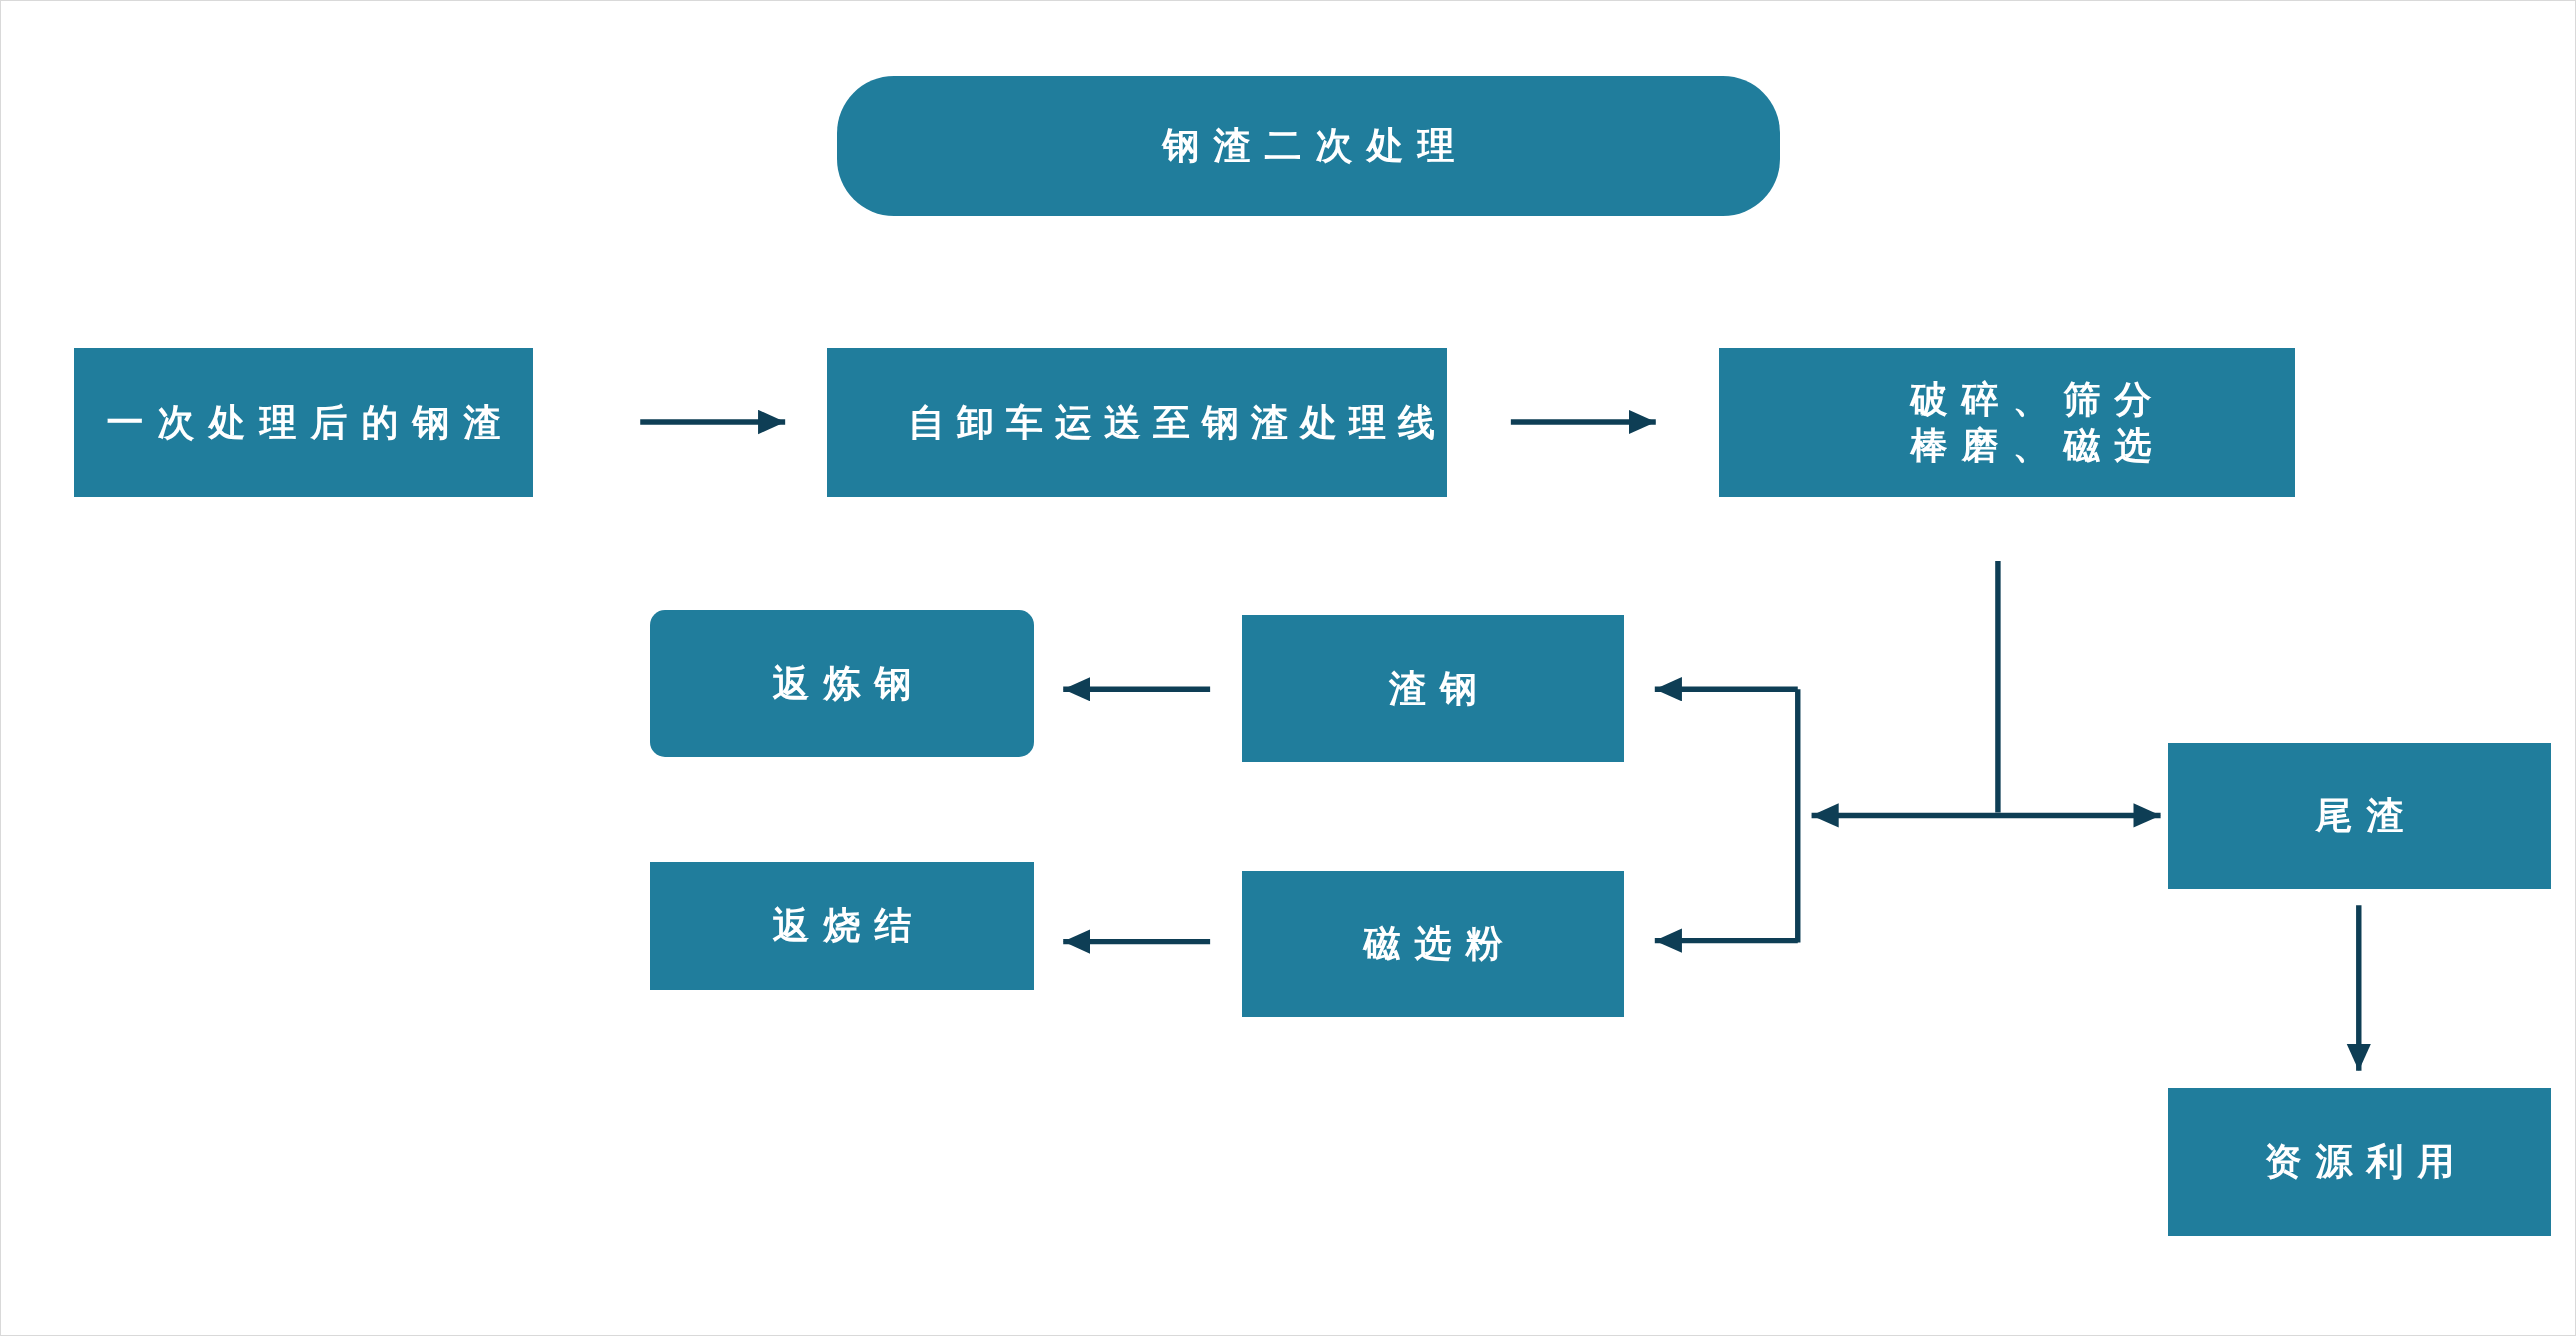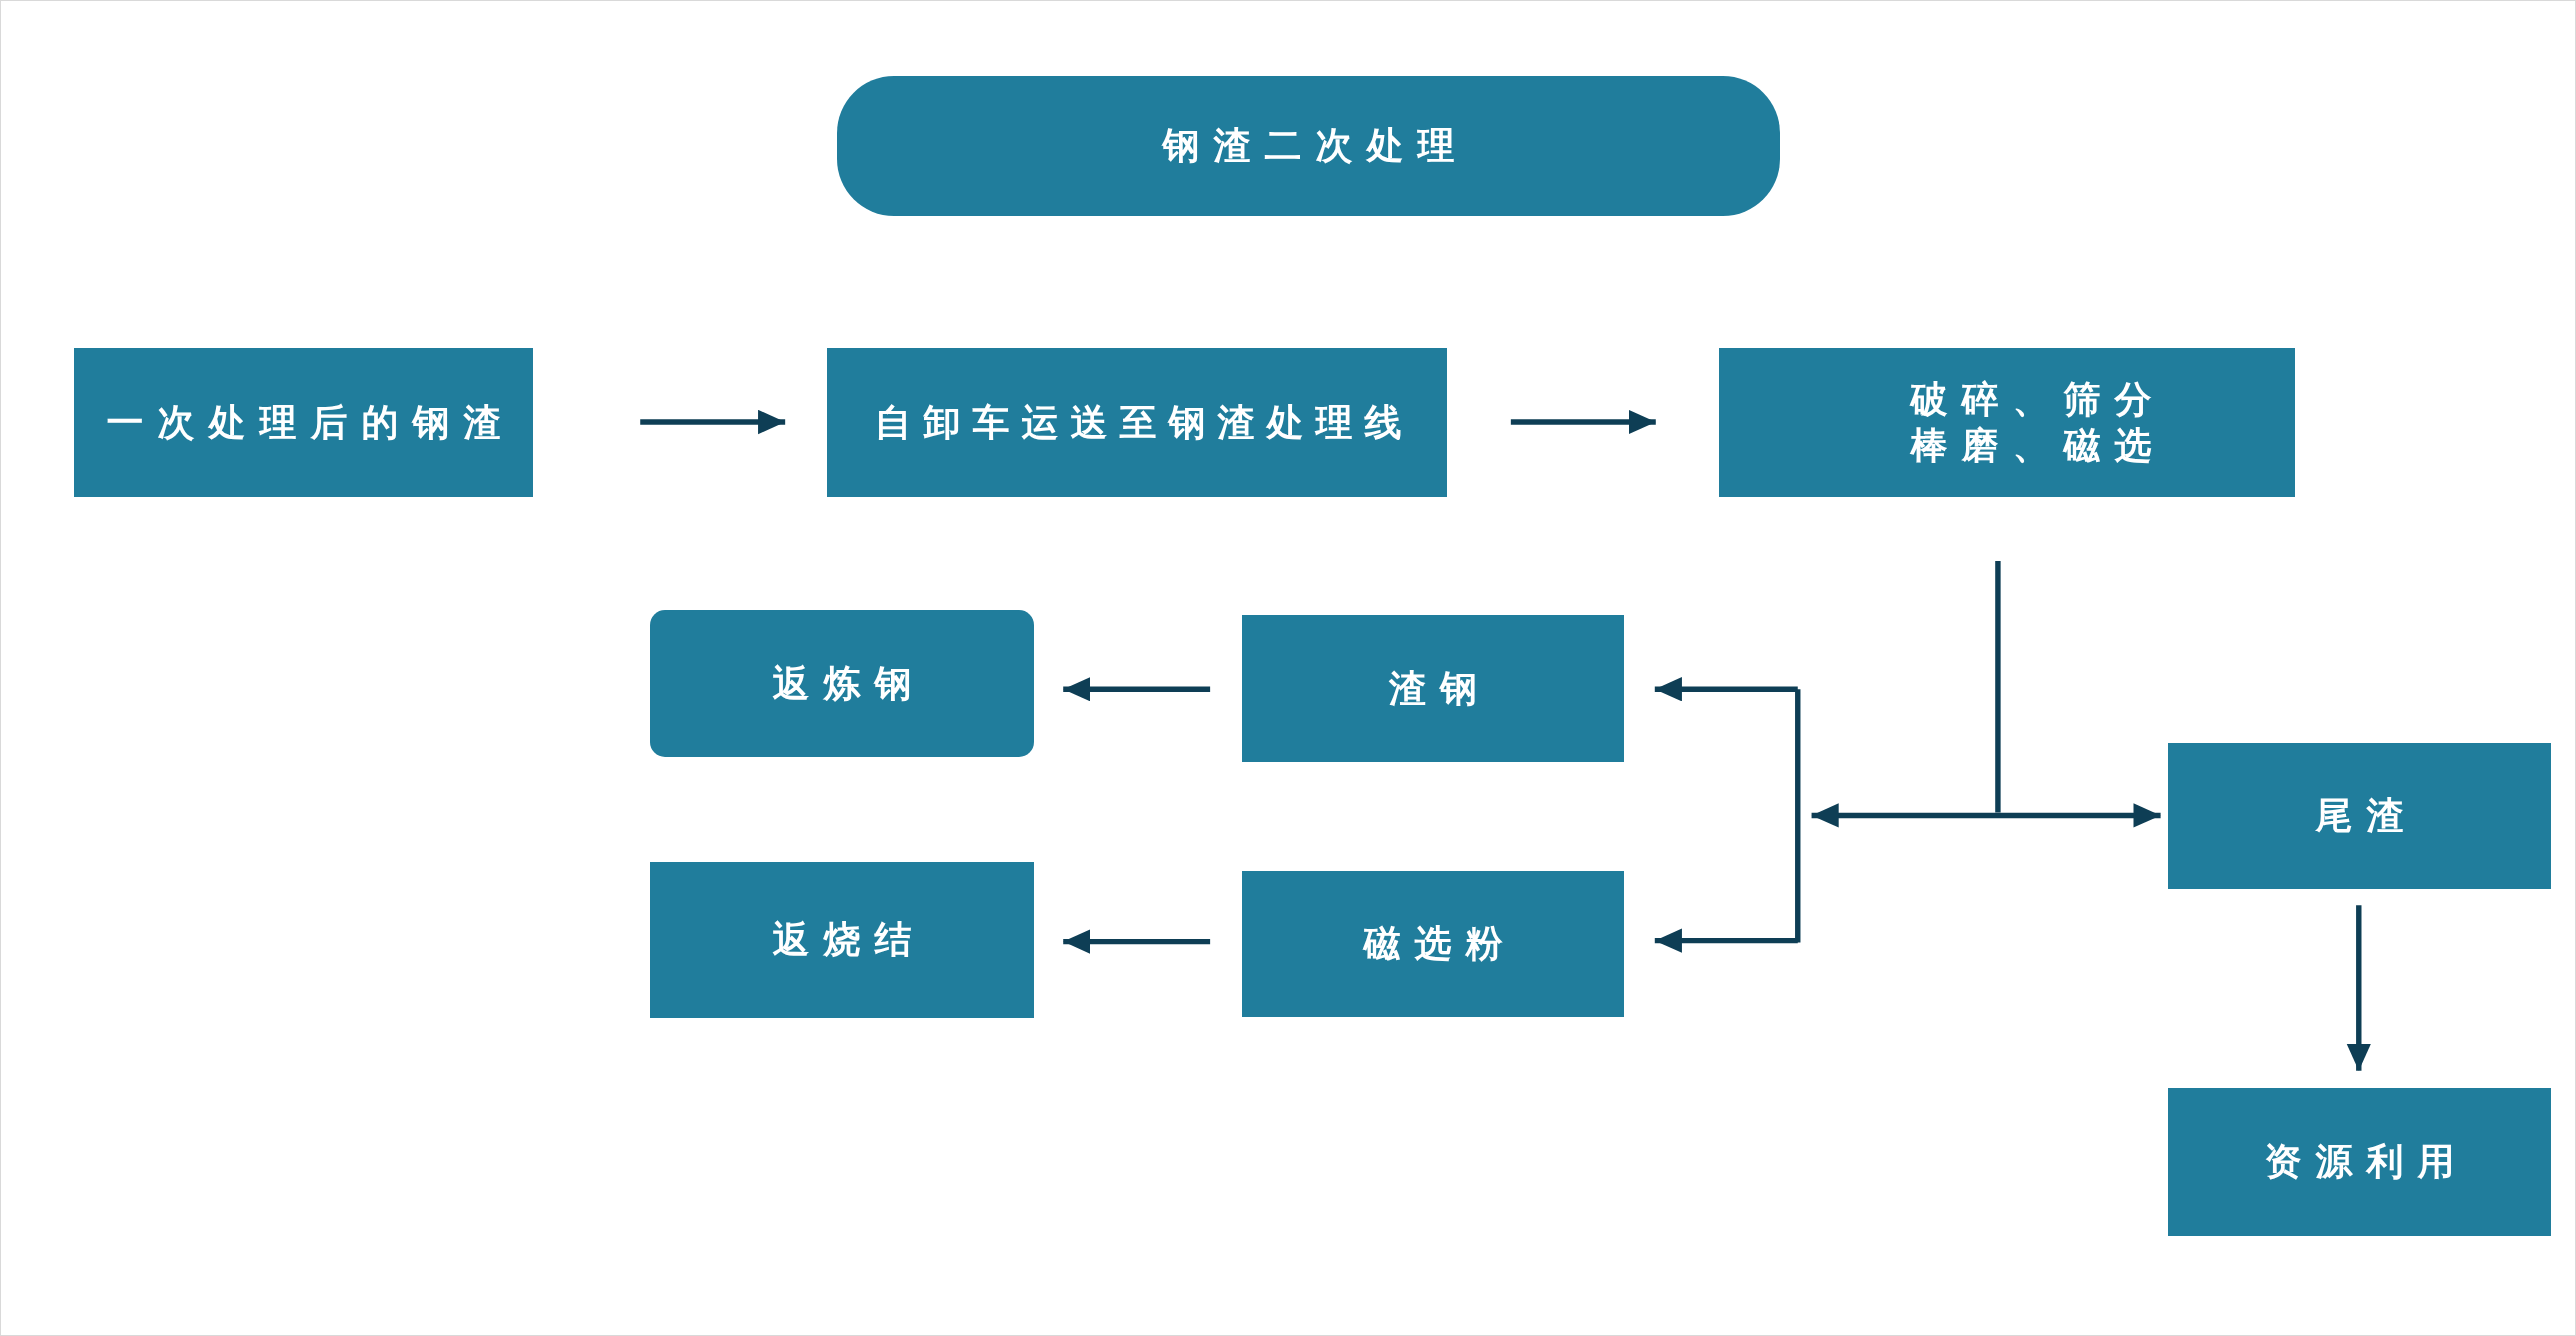--- a/index.html
+++ b/index.html
@@ -63,38 +63,38 @@
   </svg>
 
   <div class="node title-node" style="left:836px;top:75px;width:943px;height:140px;">
     <span>钢渣二次处理</span>
   </div>
 
   <div class="node" style="left:73px;top:347px;width:459px;height:149px;">
     <span>一次处理后的钢渣</span>
   </div>
 
-  <div class="node" style="left:826px;top:347px;width:620px;height:149px;letter-spacing:12px;">
+  <div class="node" style="left:826px;top:347px;width:620px;height:149px;letter-spacing:12px;align-items:flex-end;">
     <span>自卸车运送至钢渣处理线</span>
   </div>
 
   <div class="node" style="left:1718px;top:347px;width:528px;height:149px;padding-left:48px;">
     <span>破碎、筛分</span>
     <span>棒磨、磁选</span>
   </div>
 
   <div class="node" style="left:649px;top:609px;width:384px;height:147px;border-radius:15px;">
     <span>返炼钢</span>
   </div>
 
   <div class="node" style="left:1241px;top:614px;width:382px;height:147px;">
     <span>渣钢</span>
   </div>
 
-  <div class="node" style="left:649px;top:861px;width:384px;height:156px;justify-content:center;">
+  <div class="node" style="left:649px;top:861px;width:384px;height:128px;justify-content:center;">
     <span>返烧结</span>
   </div>
 
   <div class="node" style="left:1241px;top:870px;width:382px;height:146px;">
     <span>磁选粉</span>
   </div>
 
   <div class="node" style="left:2167px;top:742px;width:383px;height:146px;">
     <span>尾渣</span>
   </div>

